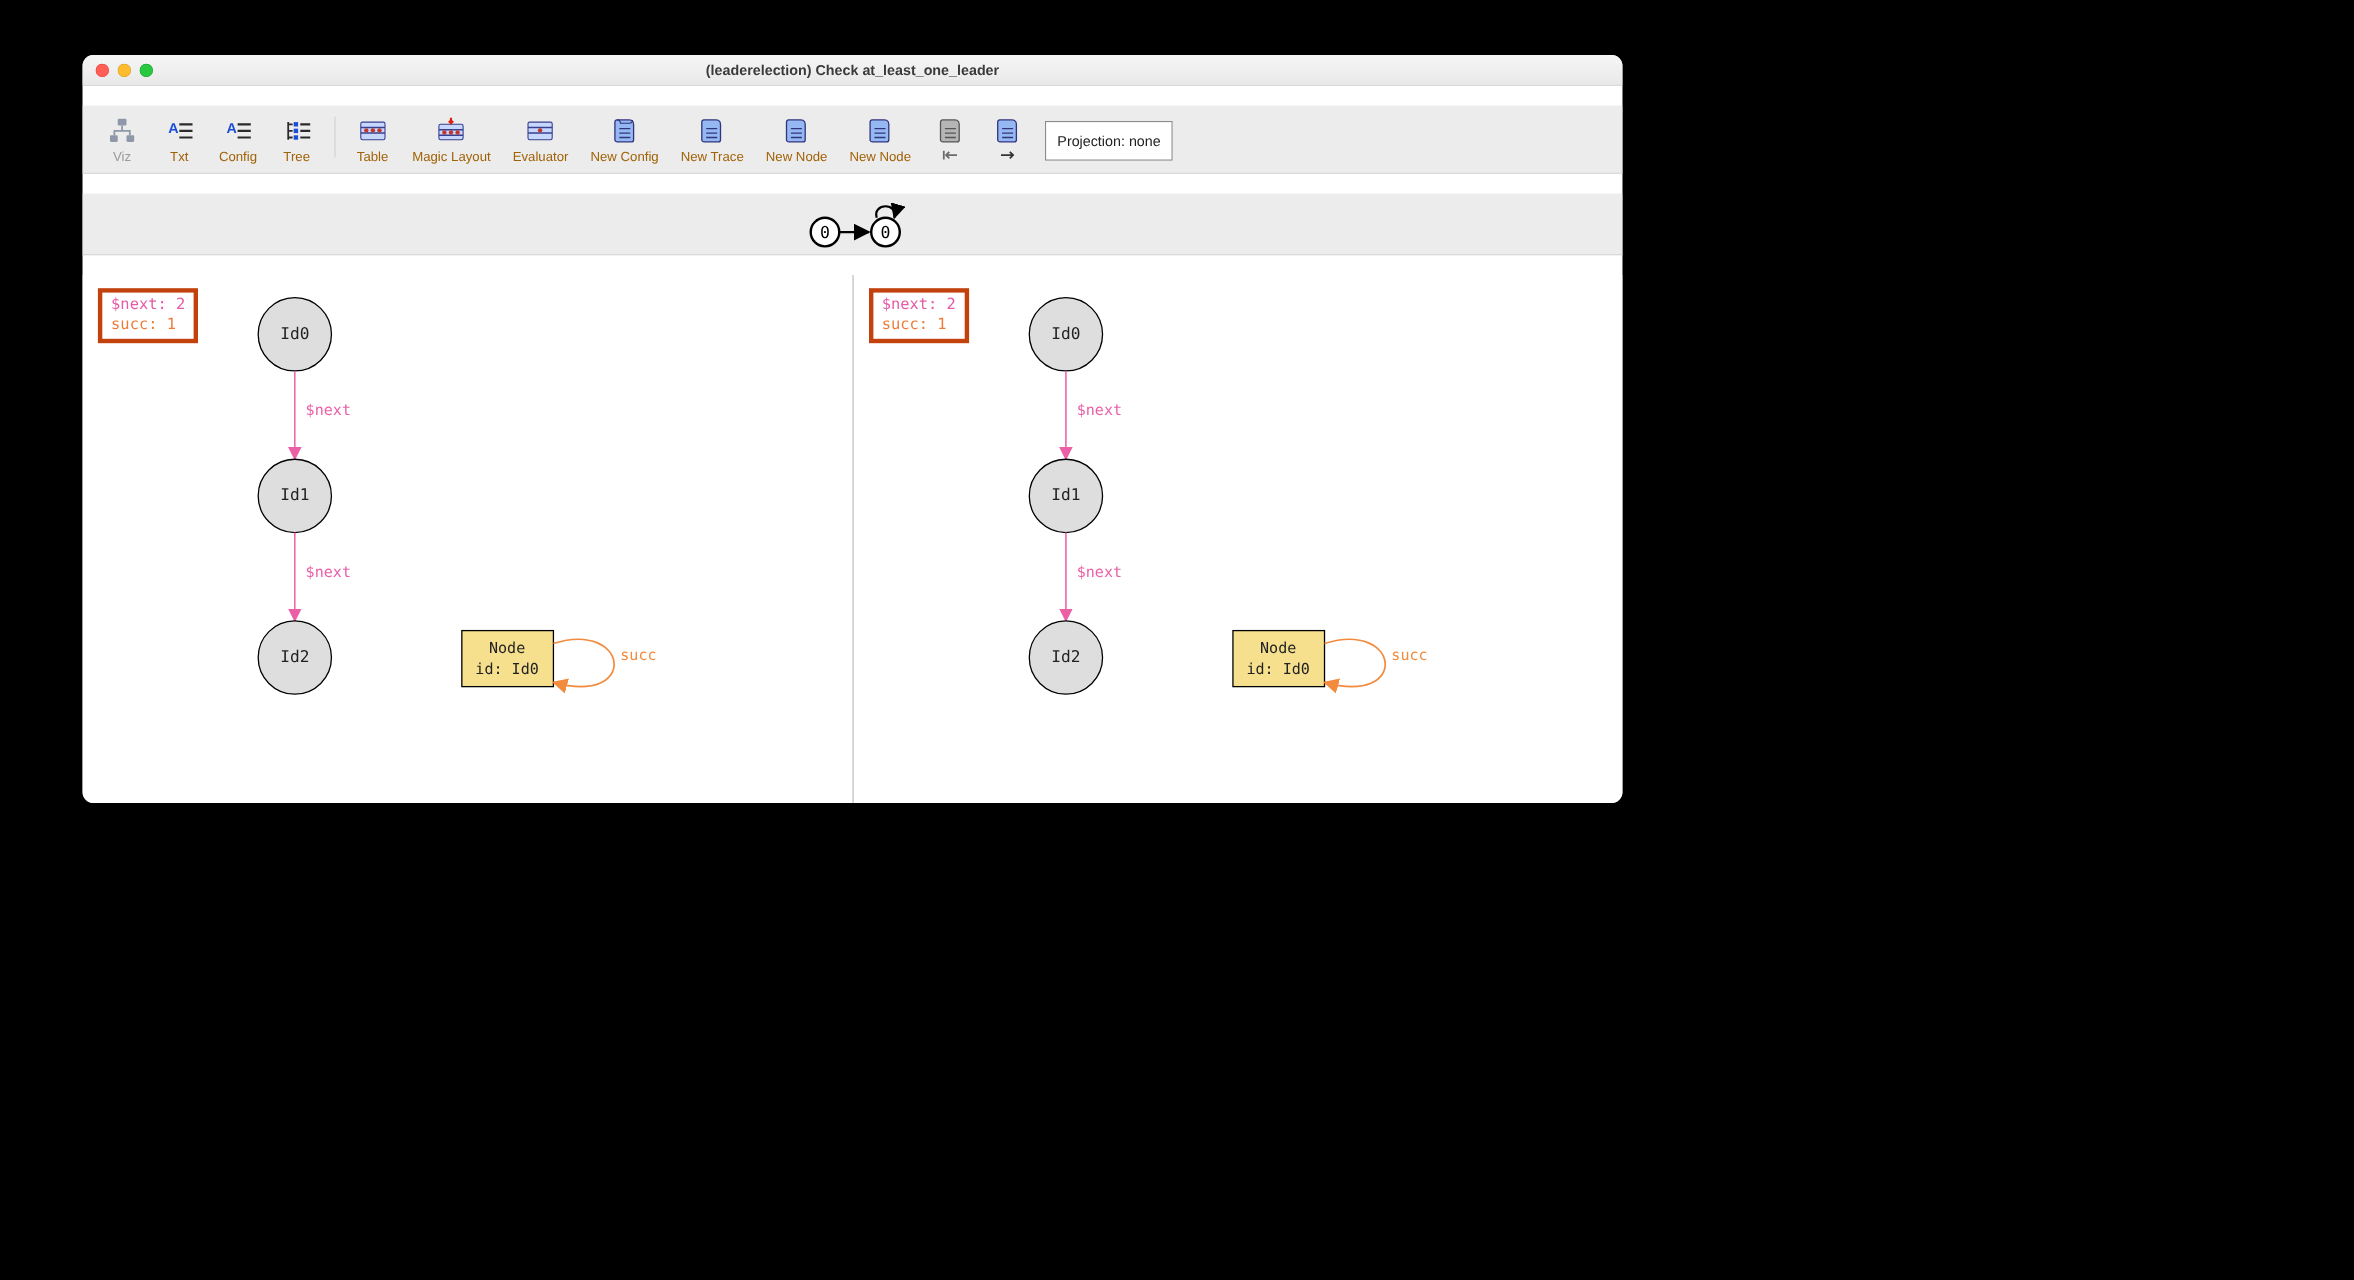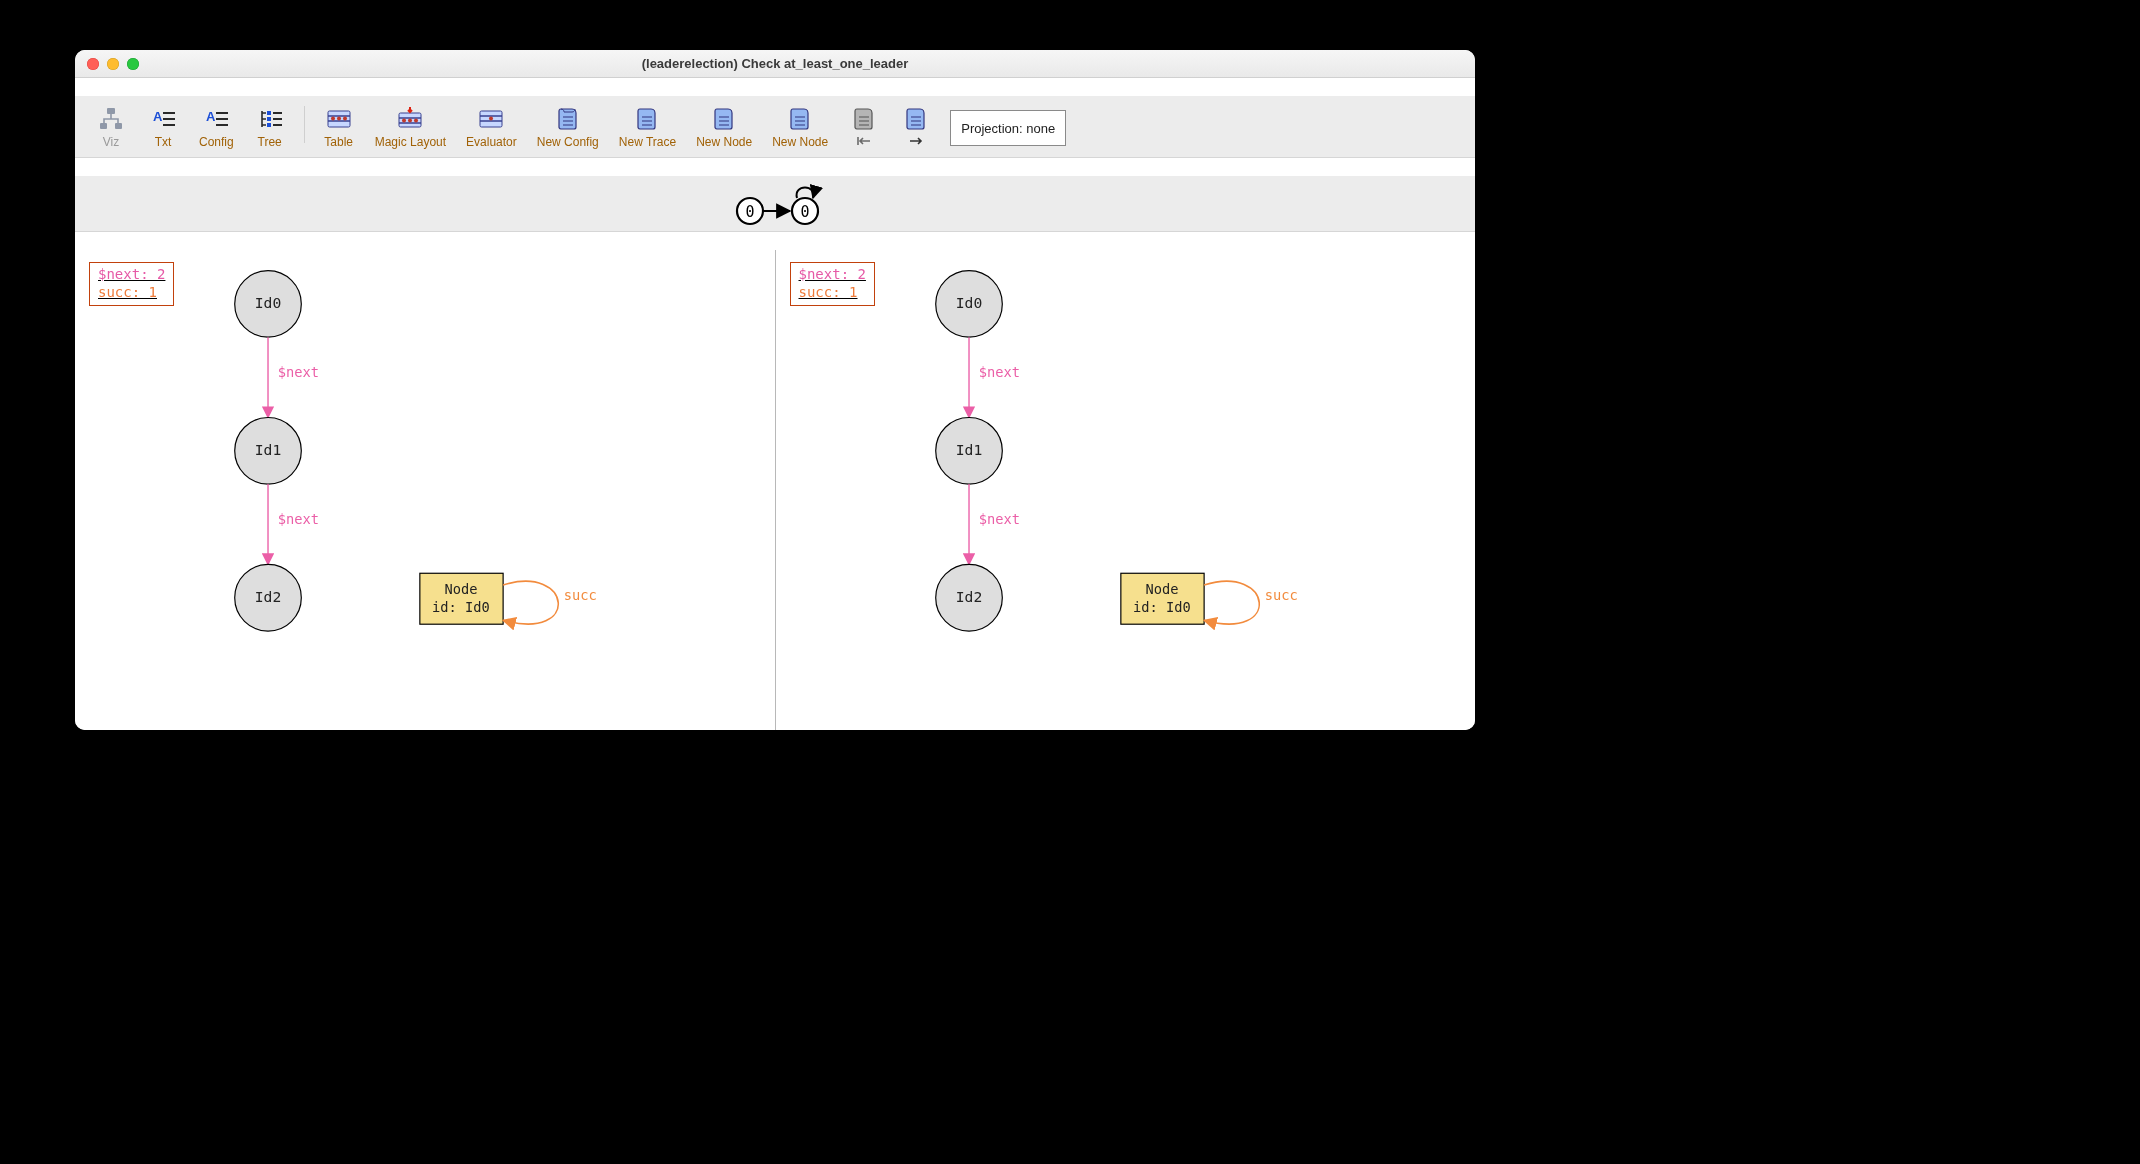--- a/index.html
+++ b/index.html
@@ -118,27 +118,26 @@
   }
   .pane {
     flex: 1;
     position: relative;
     background: #fff;
   }
   .pane + .pane { border-left: 1px solid #b8b8b8; }
   .legend {
     position: absolute;
     left: 14px; top: 12px;
-    border: 1px solid #c2410c;
+    border: 4px solid #c2410c;
     background: #fff;
     padding: 2px 8px 4px 8px;
     font-family: Menlo, monospace;
     font-size: 14px;
     line-height: 1.3;
-    text-decoration: underline;
   }
   .legend .l1 { color: #e65aa6; }
   .legend .l2 { color: #ee7b3a; }
 
   .graph {
     position: absolute;
     left: 0; top: 0; width: 100%; height: 100%;
   }
   .graph svg { width: 100%; height: 100%; }
   .node-circle { fill:#dedede; stroke:#000; stroke-width:1.2; }

